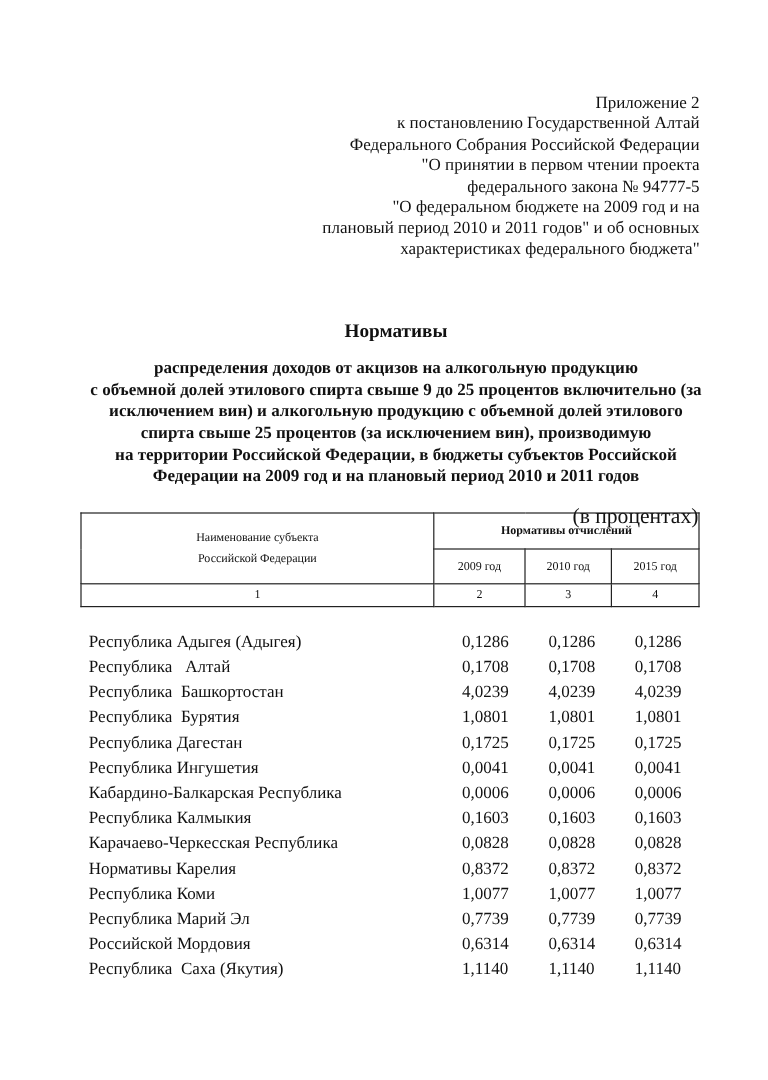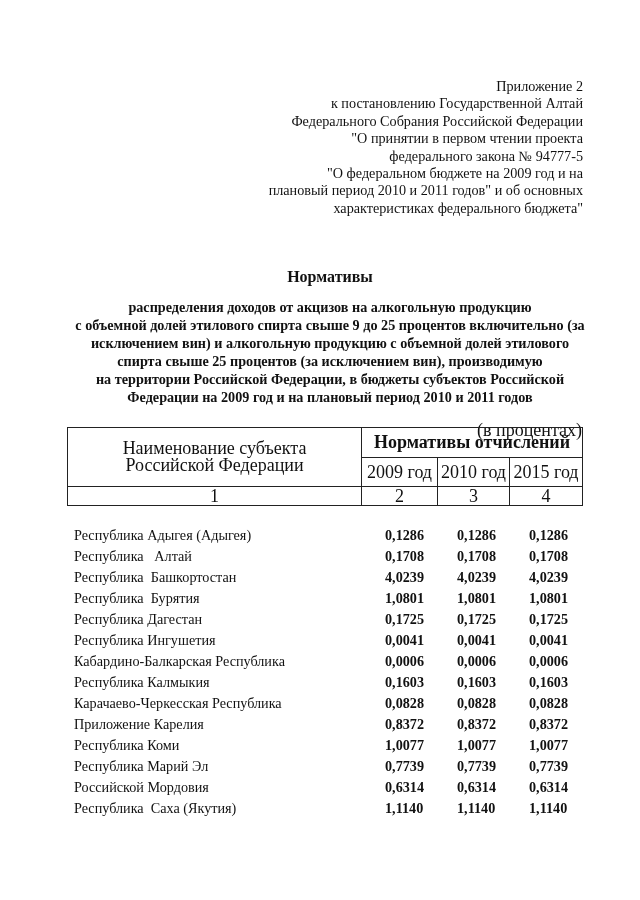--- a/index.html
+++ b/index.html
@@ -16,35 +16,35 @@
     position: absolute; left: 40px; width: 580px; top: 268px;
     text-align: center; font-weight: bold; font-size: 14.2px; line-height: 18px;
   }
   .title-block .t1 { font-size: 16px; margin-bottom: 12px; }
   .title-block div { white-space: nowrap; }
   .units {
     position: absolute; right: 58px; top: 394px; font-size: 18px; margin-top: 26px;
   }
   table.hdr {
     position: absolute; left: 67px; top: 427px; width: 516px;
-    border-collapse: collapse; font-size: 18px;
+    border-collapse: collapse; font-size: 10px;
   }
   table.hdr td {
     border: 1px solid #222; text-align: center; padding: 0; line-height: 17px;
   }
   table.hdr .name-h { width: 293px; height: 58px; vertical-align: middle; }
   table.hdr .norm-h { height: 29px; font-weight: bold; }
   table.hdr .yr { height: 28px; }
   table.hdr .num { height: 18px; line-height: 16px; }
   .rows {
     position: absolute; left: 74px; top: 525px; width: 510px; font-size: 14.2px;
   }
   .row { position: relative; height: 21px; line-height: 21px; }
   .row .nm { position: absolute; left: 0; white-space: pre; }
-  .row .v { position: absolute; white-space: nowrap; font-weight: bold; }
+  .row .v { position: absolute; white-space: nowrap; }
   .row .v1 { left: 311px; }
   .row .v2 { left: 383px; }
   .row .v3 { left: 455px; }
 </style>
 </head>
 <body>
 
 <div class="appendix">
   <div>Приложение 2</div>
   <div>к постановлению Государственной Алтай</div>
@@ -140,21 +140,21 @@
       <span class="v v2">0,1603</span>
       <span class="v v3">0,1603</span>
     </div>
     <div class="row">
       <span class="nm">Карачаево-Черкесская Республика</span>
       <span class="v v1">0,0828</span>
       <span class="v v2">0,0828</span>
       <span class="v v3">0,0828</span>
     </div>
     <div class="row">
-      <span class="nm">Приложение Карелия</span>
+      <span class="nm">Нормативы Карелия</span>
       <span class="v v1">0,8372</span>
       <span class="v v2">0,8372</span>
       <span class="v v3">0,8372</span>
     </div>
     <div class="row">
       <span class="nm">Республика Коми</span>
       <span class="v v1">1,0077</span>
       <span class="v v2">1,0077</span>
       <span class="v v3">1,0077</span>
     </div>

